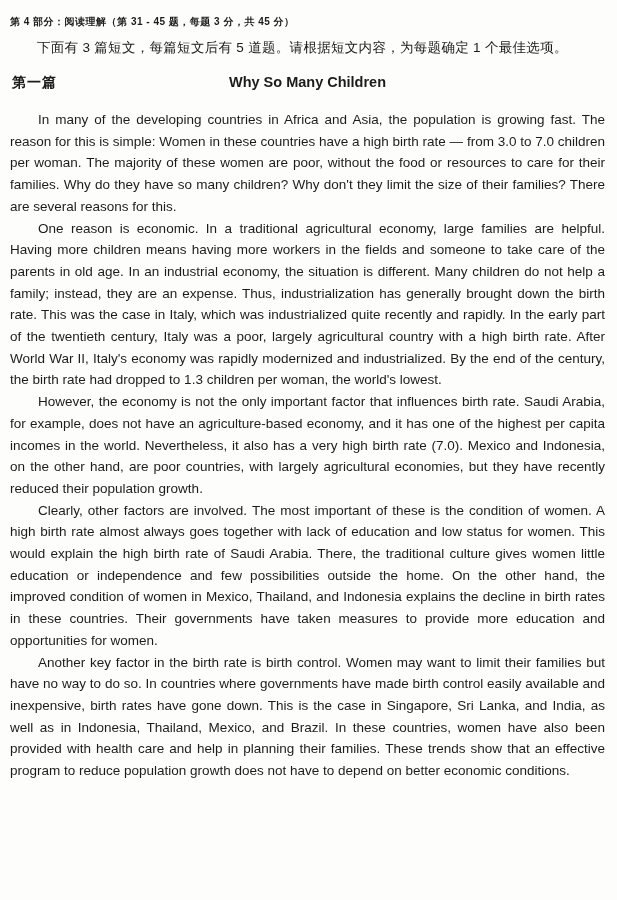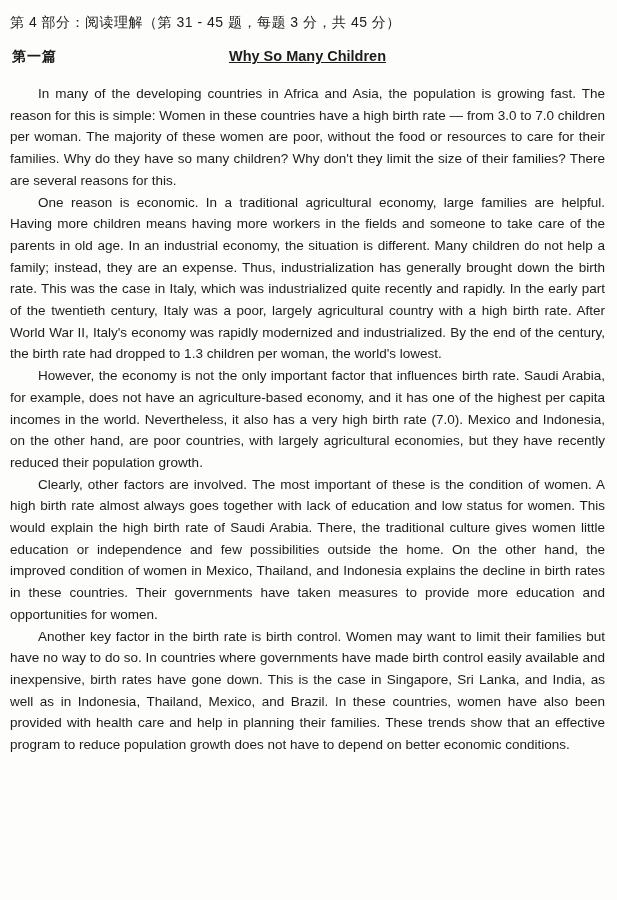--- a/index.html
+++ b/index.html
@@ -13,22 +13,22 @@
     height: 900px;
     margin: 0 auto;
     background: #fdfdfc;
     color: #1b1b1b;
     font-family: "Liberation Sans", "DejaVu Sans", sans-serif;
     overflow: hidden;
     box-sizing: border-box;
     padding: 12px 12px 0 10px;
   }
   .hdr-line1 {
-    font-size: 14px;
-    font-weight: normal;
+    font-size: 10px;
+    font-weight: bold;
     line-height: 20px;
     letter-spacing: 0.5px;
   }
   .hdr-line2 {
     font-size: 13.5px;
     line-height: 20px;
     margin-top: 6px;
     text-indent: 27px;
     letter-spacing: 0.3px;
   }
@@ -42,41 +42,41 @@
     left: 2px;
     top: 0;
     font-size: 14px;
     font-weight: bold;
     letter-spacing: 1px;
   }
   .passage-title {
     text-align: center;
     font-size: 14.5px;
     font-weight: bold;
-    text-decoration: underline;
   }
   .passage-body {
     margin-top: 15px;
   }
   .passage-body p {
     margin: 0;
     font-size: 13.5px;
     line-height: 21.7px;
     text-align: justify;
     text-indent: 28px;
     color: #1c1c1c;
   }
 </style>
 </head>
 <body>
 
 <div class="scan-page">
 
   <div class="hdr-line1">第 4 部分：阅读理解（第 31 - 45 题，每题 3 分，共 45 分）</div>
 
+  <div class="hdr-line2">下面有 3 篇短文，每篇短文后有 5 道题。请根据短文内容，为每题确定 1 个最佳选项。</div>
 
   <div class="passage-heading">
     <span class="section-label">第一篇</span>
     <div class="passage-title">Why So Many Children</div>
   </div>
 
   <div class="passage-body">
     <p>In many of the developing countries in Africa and Asia, the population is growing fast. The reason for this is simple: Women in these countries have a high birth rate — from 3.0 to 7.0 children per woman. The majority of these women are poor, without the food or resources to care for their families. Why do they have so many children? Why don't they limit the size of their families? There are several reasons for this.</p>
     <p>One reason is economic. In a traditional agricultural economy, large families are helpful. Having more children means having more workers in the fields and someone to take care of the parents in old age. In an industrial economy, the situation is different. Many children do not help a family; instead, they are an expense. Thus, industrialization has generally brought down the birth rate. This was the case in Italy, which was industrialized quite recently and rapidly. In the early part of the twentieth century, Italy was a poor, largely agricultural country with a high birth rate. After World War II, Italy's economy was rapidly modernized and industrialized. By the end of the century, the birth rate had dropped to 1.3 children per woman, the world's lowest.</p>
     <p>However, the economy is not the only important factor that influences birth rate. Saudi Arabia, for example, does not have an agriculture-based economy, and it has one of the highest per capita incomes in the world. Nevertheless, it also has a very high birth rate (7.0). Mexico and Indonesia, on the other hand, are poor countries, with largely agricultural economies, but they have recently reduced their population growth.</p>

